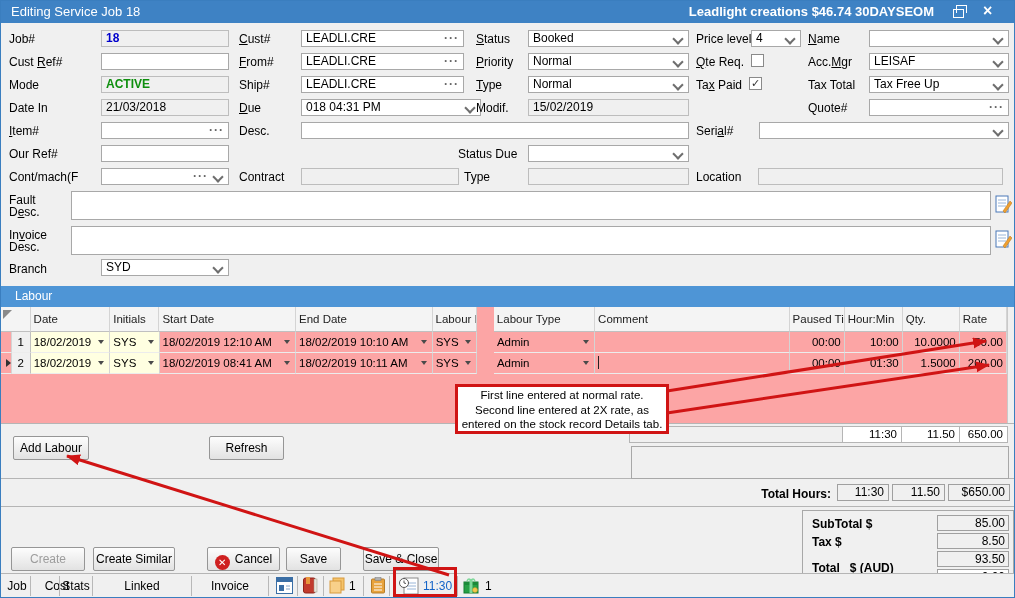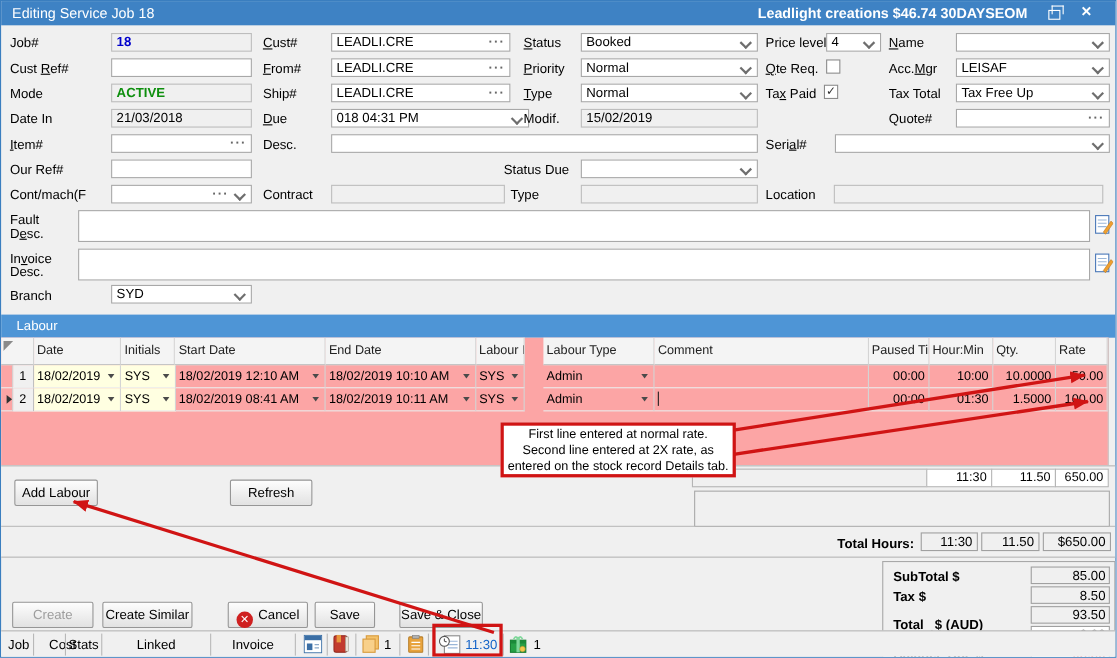--- a/index.html
+++ b/index.html
@@ -221,21 +221,21 @@
       <div class="gc w2 yel"><span>18/02/2019</span><span class="garr"></span></div>
       <div class="gc w3 yel"><span>SYS</span><span class="garr"></span></div>
       <div class="gc w4"><span>18/02/2019 08:41 AM</span><span class="garr"></span></div>
       <div class="gc w5"><span>18/02/2019 10:11 AM</span><span class="garr"></span></div>
       <div class="gc w6"><span>SYS</span><span class="garr"></span></div>
       <div class="gc w7"><span>Admin</span><span class="garr"></span></div>
       <div class="gc w8"><span class="caret"></span><span></span></div>
       <div class="gc w9 rt">00:00</div>
       <div class="gc w10 rt">01:30</div>
       <div class="gc w11 rt">1.5000</div>
-      <div class="gc w12 rt">100.00</div>
+      <div class="gc w12 rt">200.00</div>
     </div>
   </div>
 
   <div class="band"></div>
   <div class="btn" style="left:12px;top:435px;width:76px">Add Labour</div>
   <div class="btn" style="left:208px;top:435px;width:75px">Refresh</div>
   <div class="sumfill" style="left:628px;width:214px"></div>
   <div class="sumcell" style="left:841px;width:60px">11:30</div>
   <div class="sumcell" style="left:900px;width:59px">11.50</div>
   <div class="sumcell" style="left:958px;width:49px">650.00</div>

